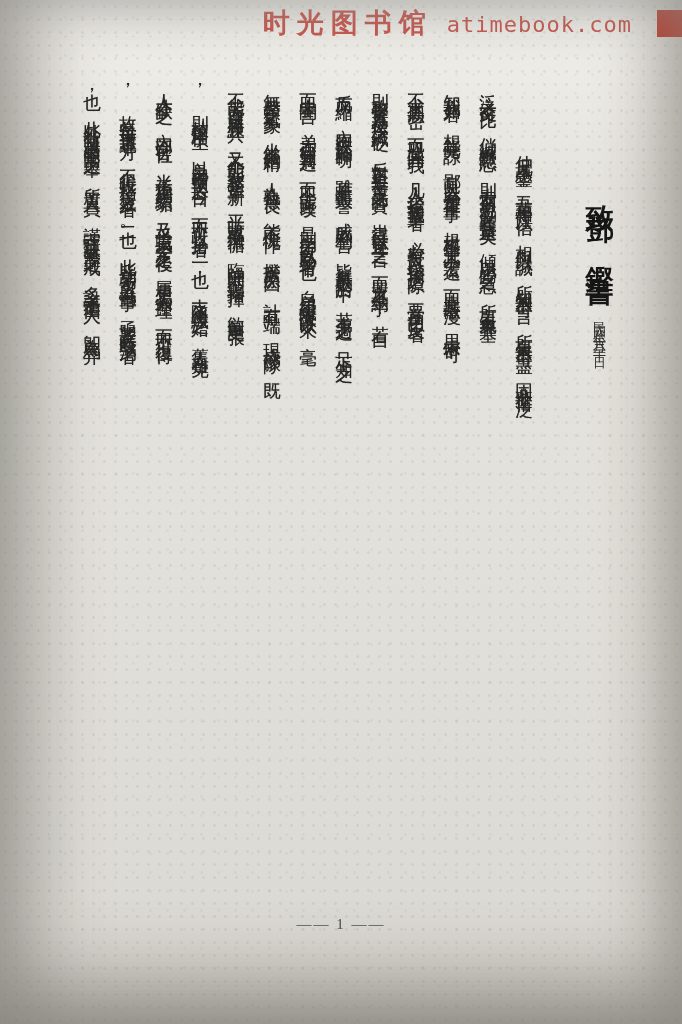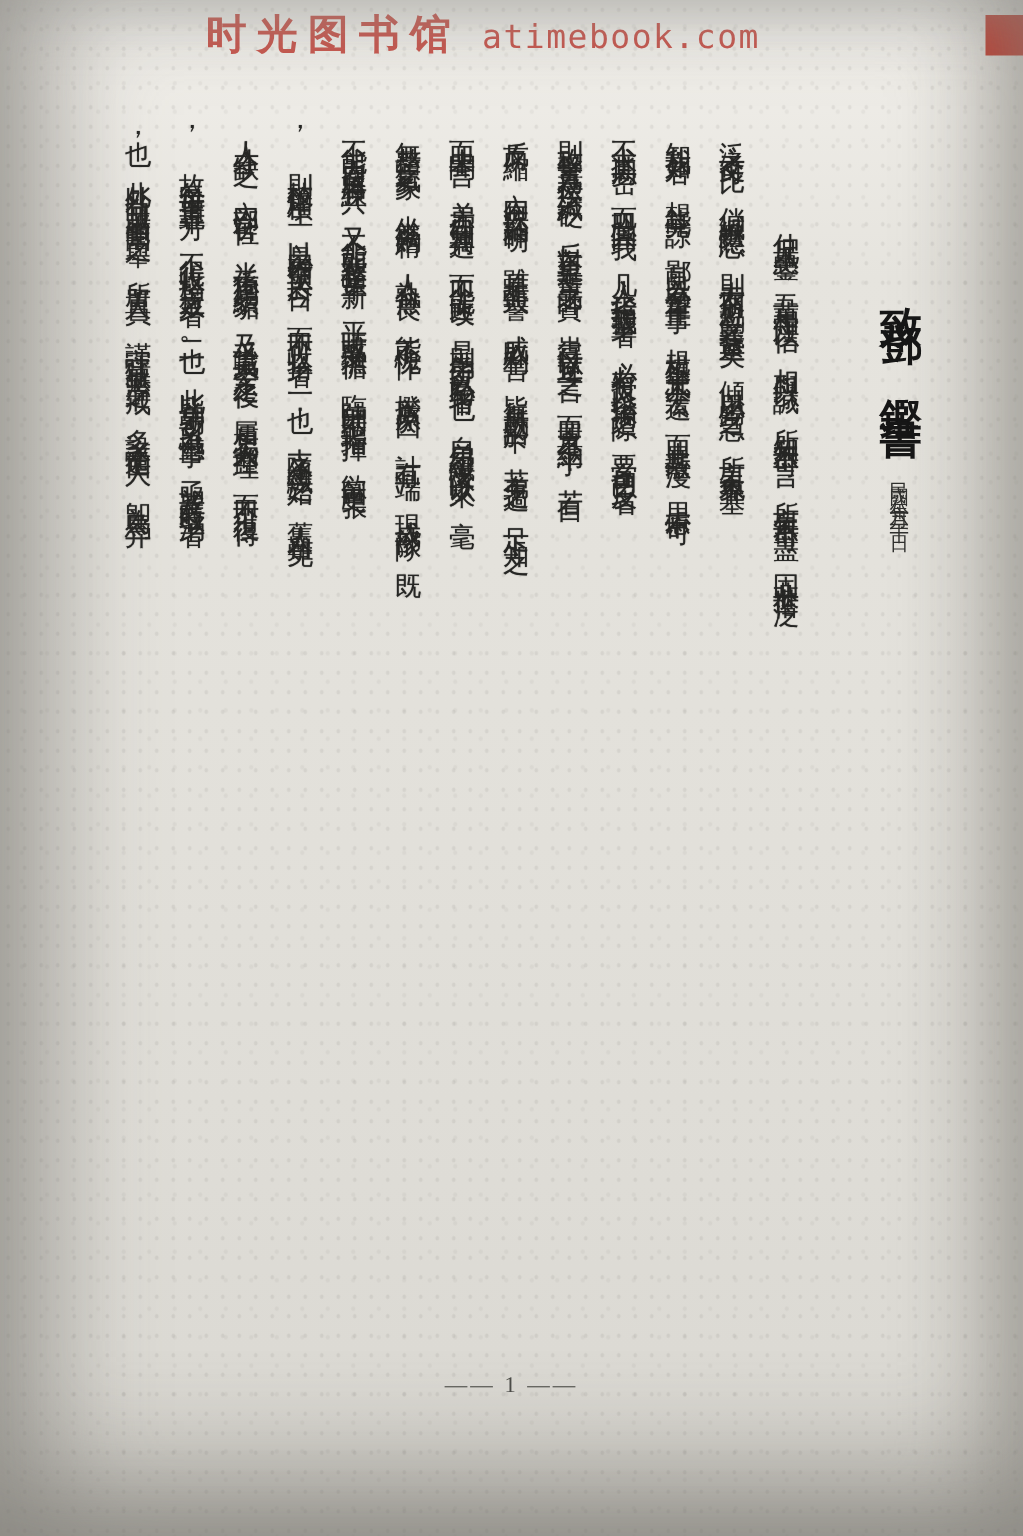--- a/index.html
+++ b/index.html
@@ -27,21 +27,21 @@
     box-shadow:
       inset 0 -46px 70px rgba(110,108,102,0.45),
       inset 46px 0 64px rgba(118,116,110,0.38),
       inset -34px 0 54px rgba(118,116,110,0.30),
       inset 0 14px 30px rgba(200,198,192,0.25);
     pointer-events: none;
   }
 
   .watermark {
     position: absolute; top: 5px; left: 12px; right: 50px;
-    text-align: center;
+    text-align: right;
     color: #c9564e;
     white-space: nowrap;
   }
   .watermark .cn {
     font-family: "Liberation Sans", sans-serif;
     font-weight: bold;
     font-size: 27px;
     letter-spacing: 7px;
   }
   .watermark .en {

